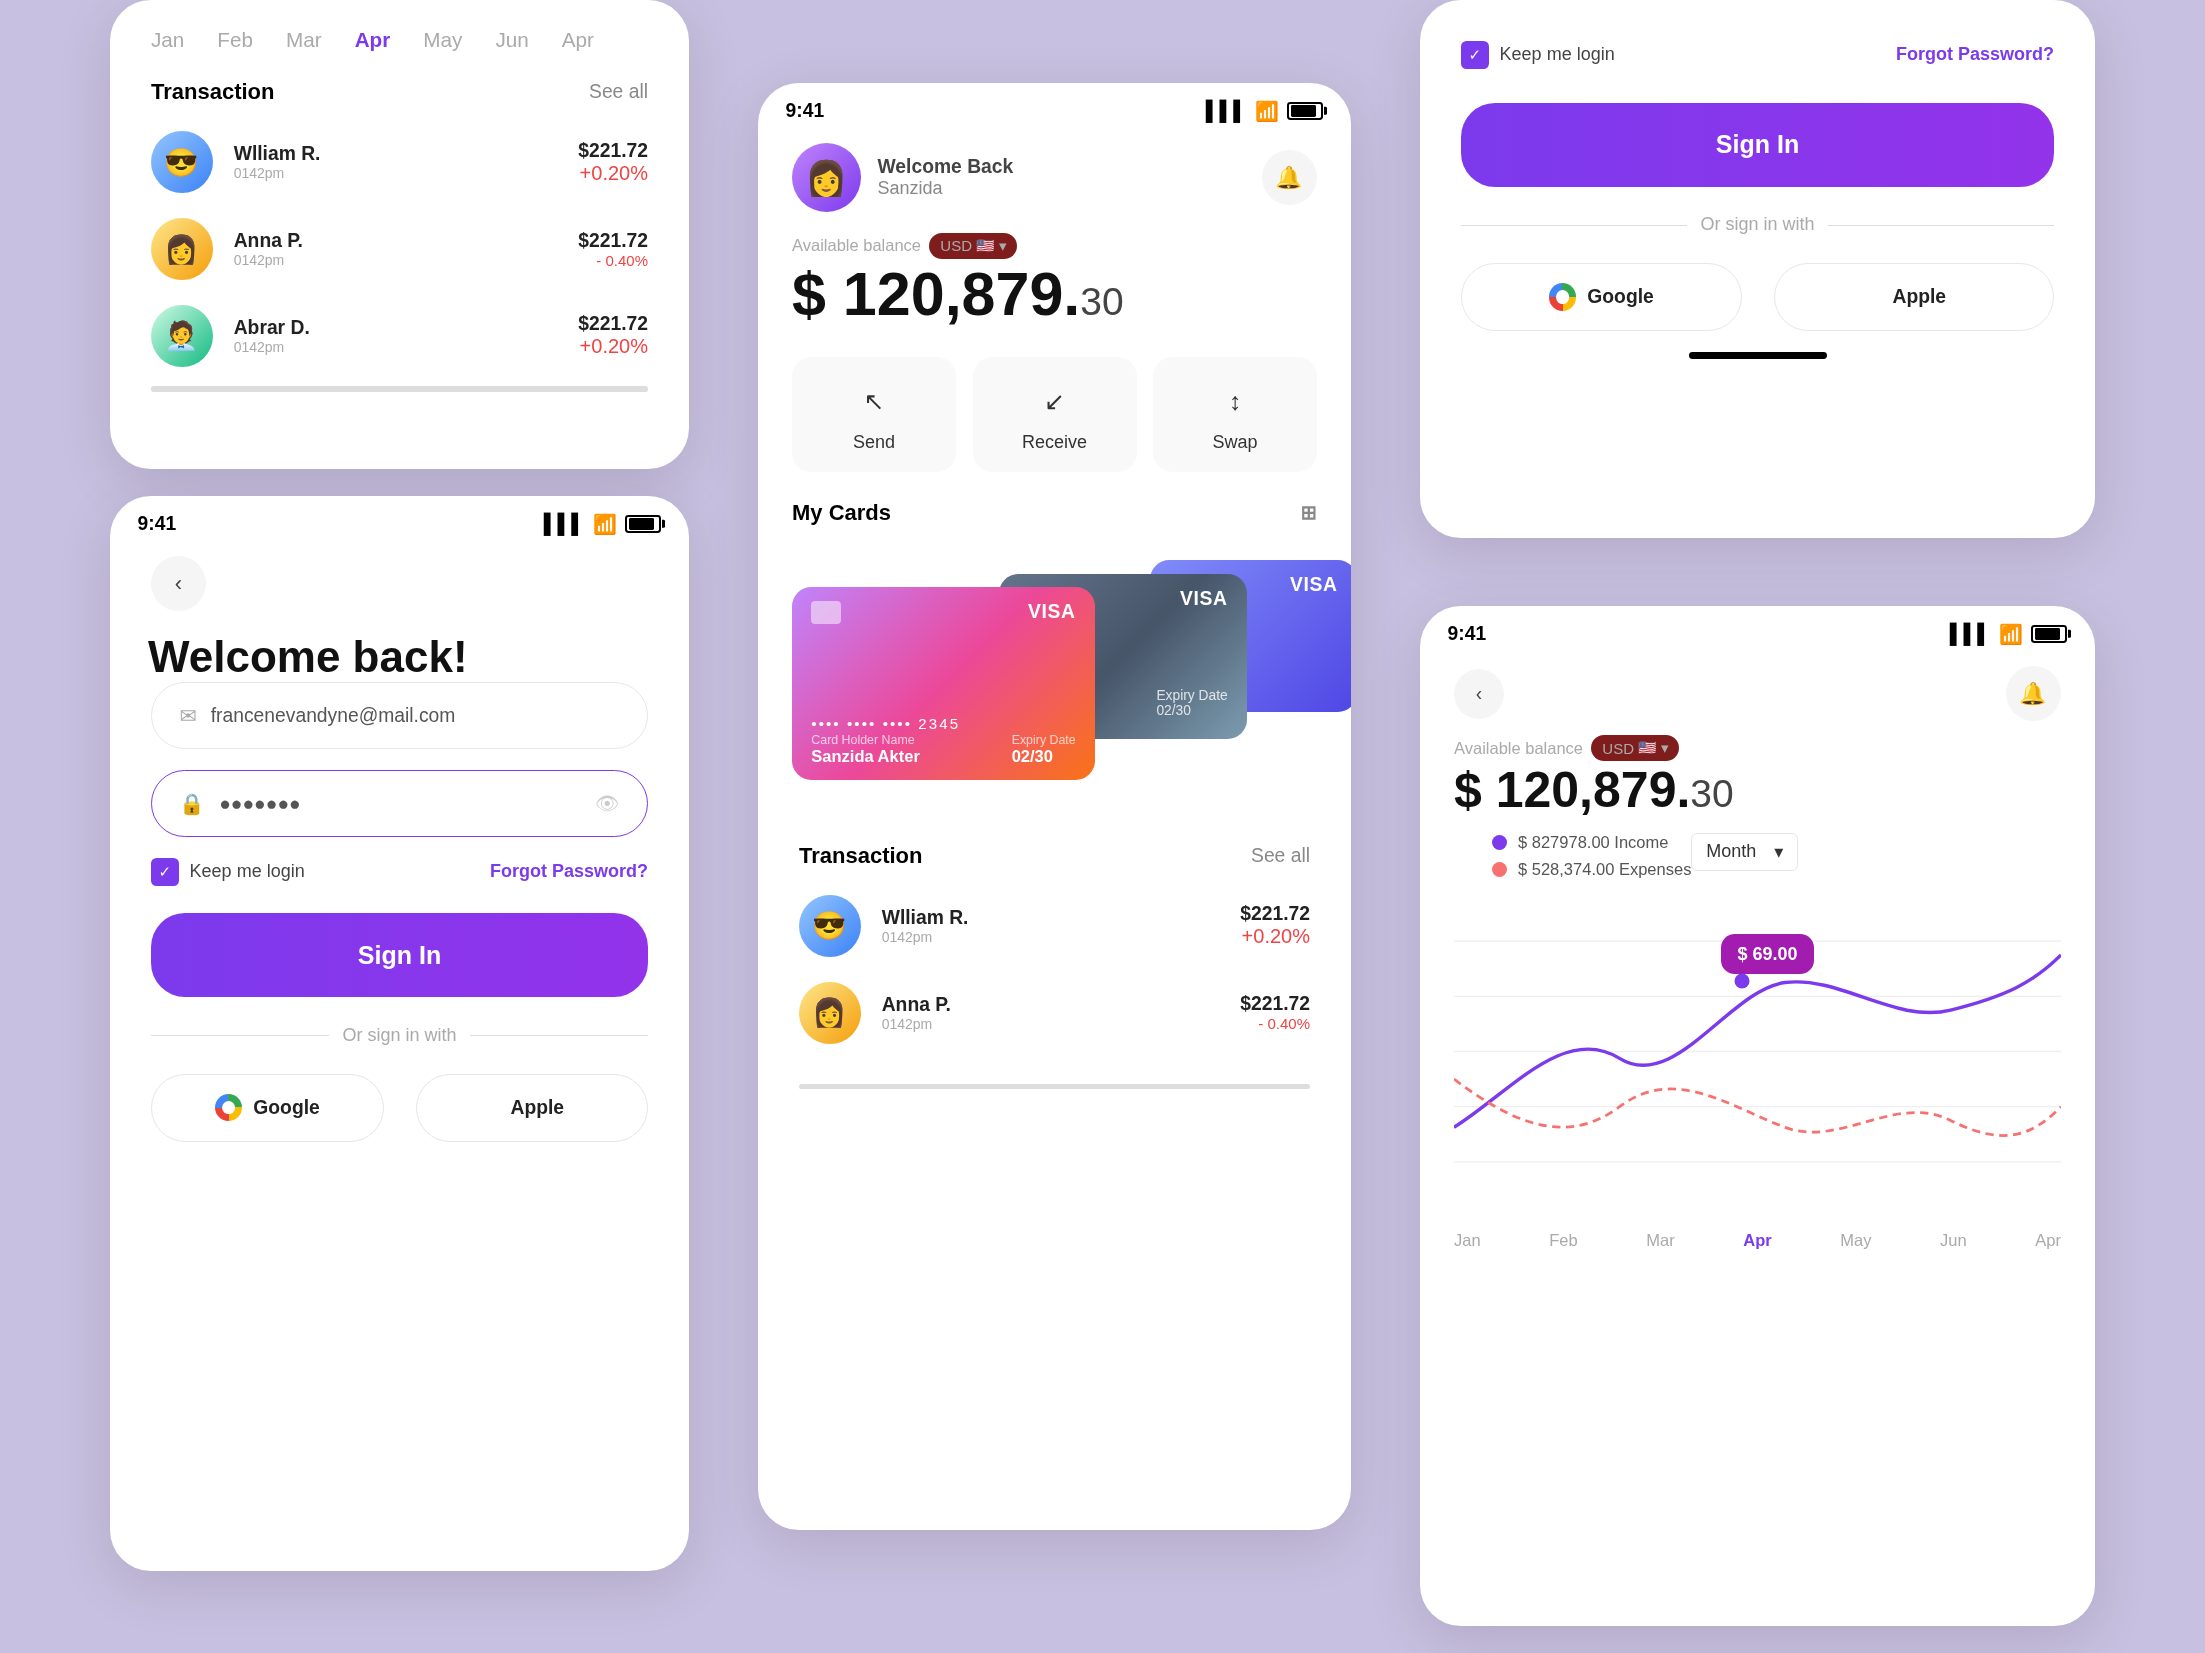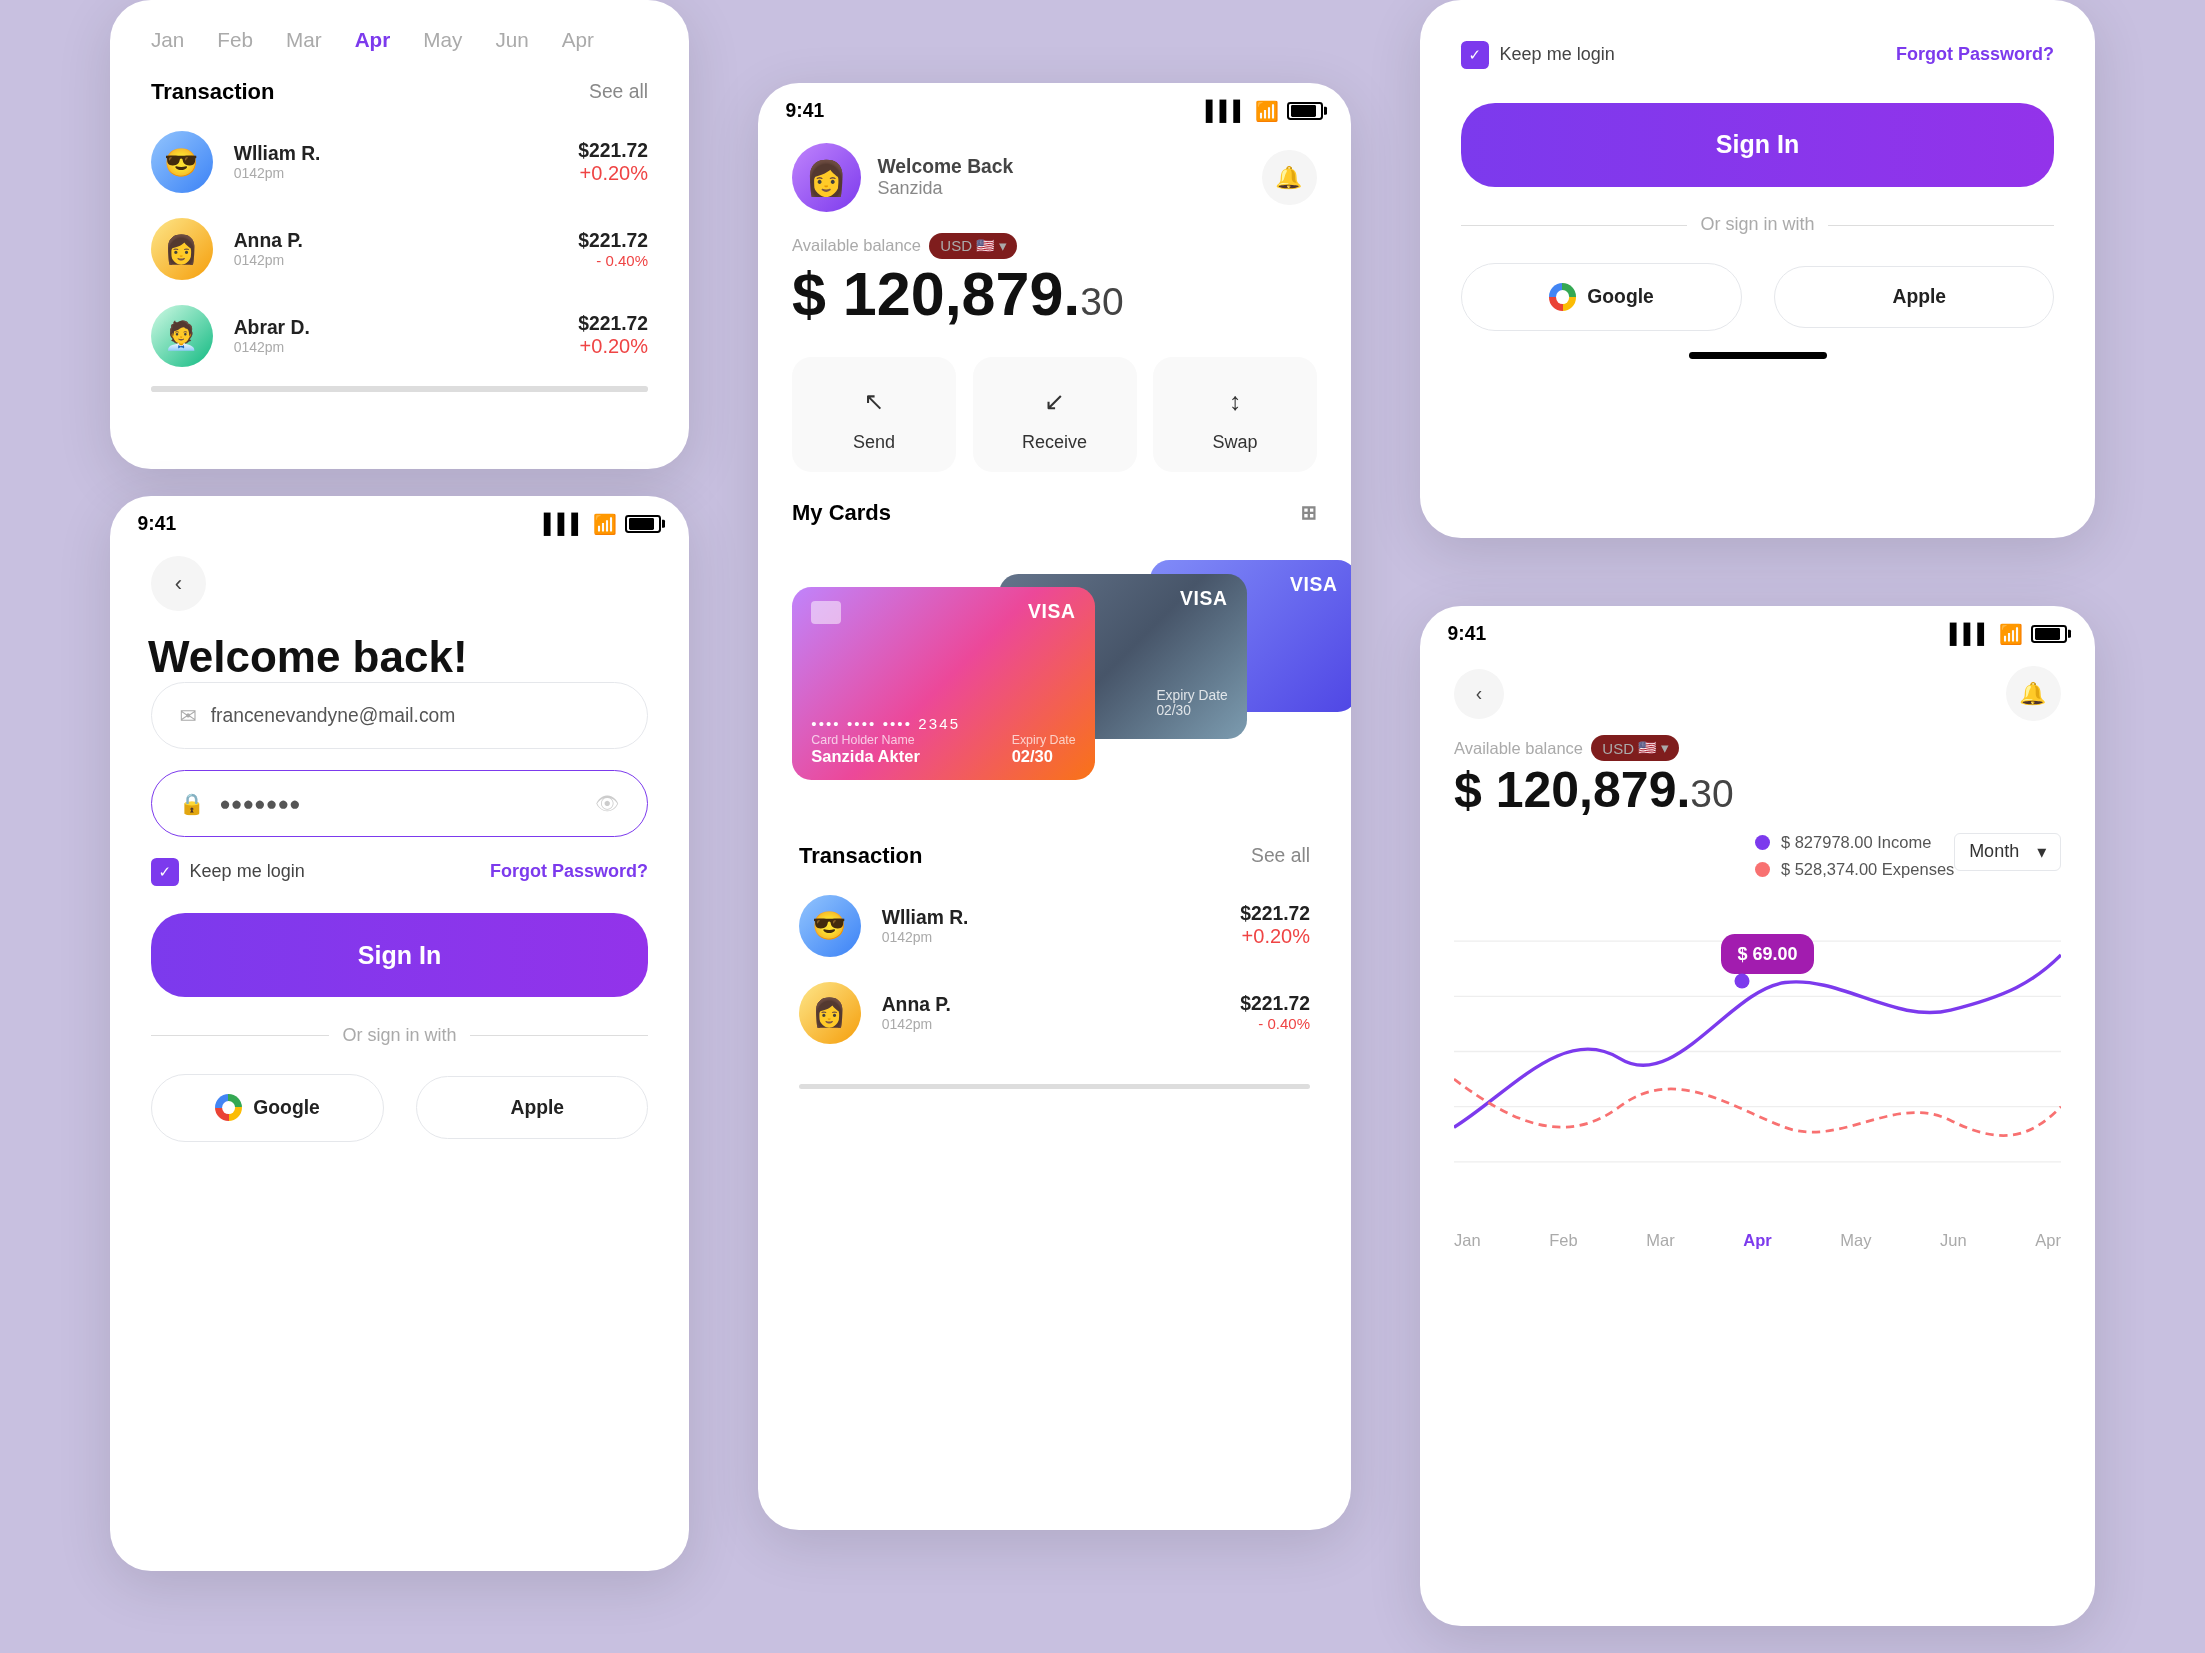--- a/index.html
+++ b/index.html
@@ -148,21 +148,20 @@
       padding: 0 41px;
       margin-bottom: 27.6px;
       font-size: 18px;
       color: #aaa;
     }
     .or-line { flex: 1; height: 0.7px; background: #ddd; }
     .social-btns {
       display: flex;
       gap: 32px;
       padding: 0 41px;
-      align-items: center;
     }
     .social-btn {
       flex: 1;
       border: 1.4px solid #e5e7eb;
       border-radius: 34px;
       padding: 19.3px 13.8px;
       display: flex;
       align-items: center;
       justify-content: center;
       gap: 11px;
@@ -702,21 +701,21 @@
         <span>USD</span>
         <span>🇺🇸</span>
         <span>▾</span>
       </div>
     </div>
     <div class="balance-amount">
       <span>$ 120,879.</span><span class="cents">30</span>
     </div>
   </div>
 
-  <div style="display:flex;justify-content:flex-end;align-items:flex-start;padding:13.8px 34px 0;">
+  <div style="display:flex;justify-content:flex-start;align-items:flex-start;padding:13.8px 34px 0;margin-left:38px;">
     <div class="legend-row" style="padding:0;">
       <div class="legend-item">
         <div class="legend-dot" style="background:#7c3aed;"></div>
         <span>$ 827978.00 Income</span>
       </div>
       <div class="legend-item">
         <div class="legend-dot" style="background:#f87171;"></div>
         <span>$ 528,374.00 Expenses</span>
       </div>
     </div>

